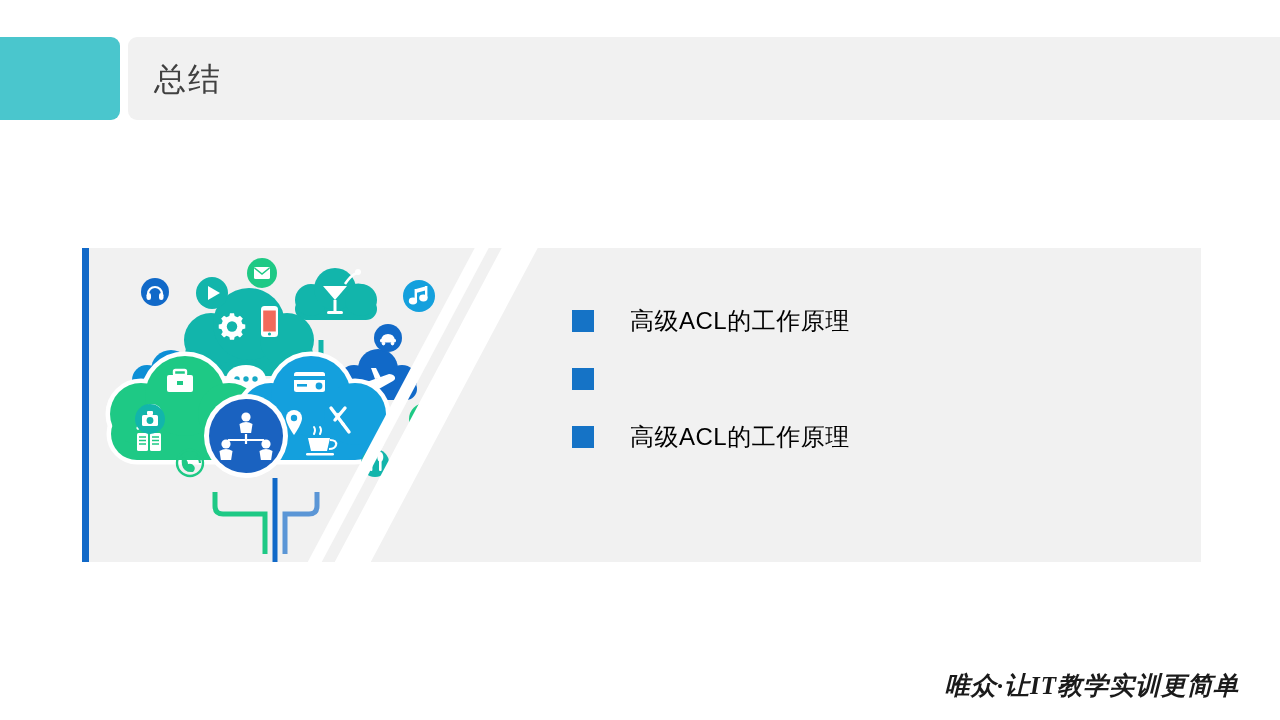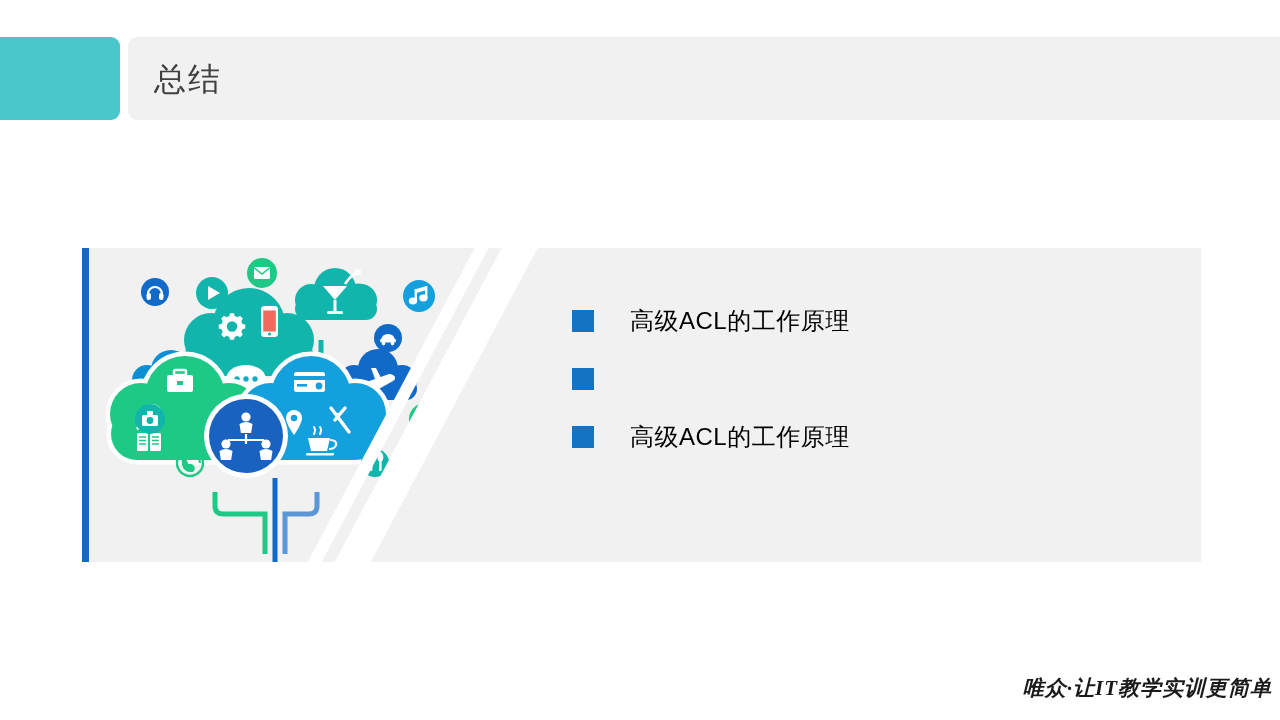--- a/index.html
+++ b/index.html
@@ -124,24 +124,24 @@
     font-size: 24px;
     color: #000000;
     line-height: 1;
     white-space: nowrap;
     letter-spacing: 0.5px;
   }
 
   
   .footer {
     position: absolute;
-    right: 8px;
+    right: 41px;
     bottom: 18px;
     font-family: "Liberation Serif", serif;
-    font-size: 21px;
+    font-size: 25px;
     font-weight: bold;
     font-style: italic;
     color: #1a1a1a;
     letter-spacing: 1px;
     white-space: nowrap;
     text-align: right;
   }
 </style>
 </head>
 <body>

